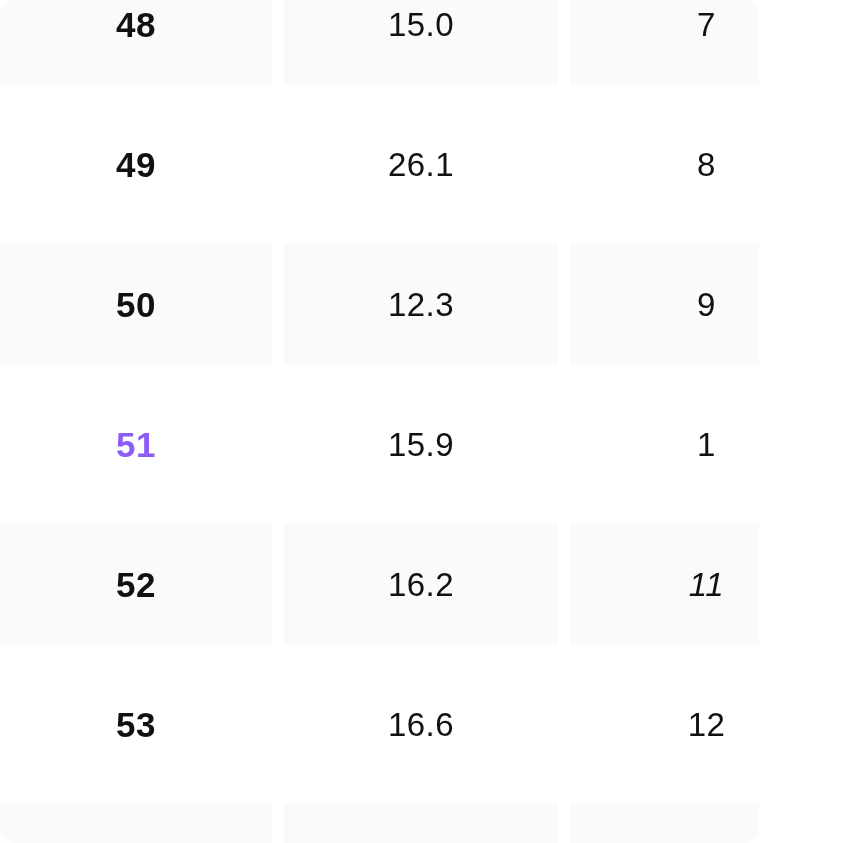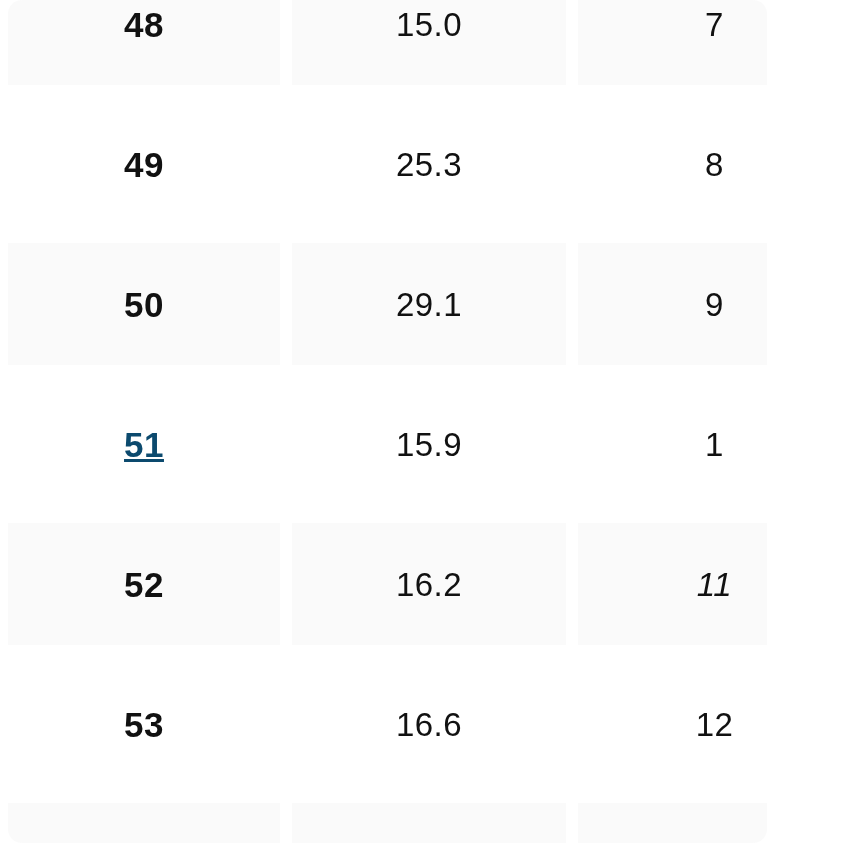--- a/index.html
+++ b/index.html
@@ -20,21 +20,21 @@
     position: relative;
     width: 843px;
     height: 843px;
     background: #ffffff;
     overflow: hidden;
   }
 
   
   #table-viewport {
     position: absolute;
-    left: 8px;
+    left: 0;
     top: 0;
     width: 759px;
     height: 843px;
     overflow: hidden;
     border-radius: 14px;
   }
 
   #data-table {
     position: absolute;
     left: 0;
@@ -134,39 +134,39 @@
             </td>
             <td class="data-cell col-3" style="color: rgb(17, 17, 17);">
               <span class="cell-inner">7</span>
             </td>
           </tr>
           <tr class="data-row">
             <td class="data-cell col-1" style="color: rgb(17, 17, 17);">
               <span class="cell-inner">49</span>
             </td>
             <td class="data-cell col-2" style="color: rgb(17, 17, 17);">
-              <span class="cell-inner">25.3</span>
+              <span class="cell-inner">26.1</span>
             </td>
             <td class="data-cell col-3" style="color: rgb(17, 17, 17);">
               <span class="cell-inner">8</span>
             </td>
           </tr>
           <tr class="data-row striped">
             <td class="data-cell col-1" style="color: rgb(17, 17, 17);">
               <span class="cell-inner">50</span>
             </td>
             <td class="data-cell col-2" style="color: rgb(17, 17, 17);">
-              <span class="cell-inner">29.1</span>
+              <span class="cell-inner">12.3</span>
             </td>
             <td class="data-cell col-3" style="color: rgb(17, 17, 17);">
               <span class="cell-inner">9</span>
             </td>
           </tr>
           <tr class="data-row">
-            <td class="data-cell col-1" style="color: #0c4a6e; text-decoration: underline;">
+            <td class="data-cell col-1" style="color: #8b5cf6;">
               <span class="cell-inner">51</span>
             </td>
             <td class="data-cell col-2" style="color: rgb(17, 17, 17);">
               <span class="cell-inner">15.9</span>
             </td>
             <td class="data-cell col-3" style="color: rgb(17, 17, 17);">
               <span class="cell-inner">1</span>
             </td>
           </tr>
           <tr class="data-row striped">

